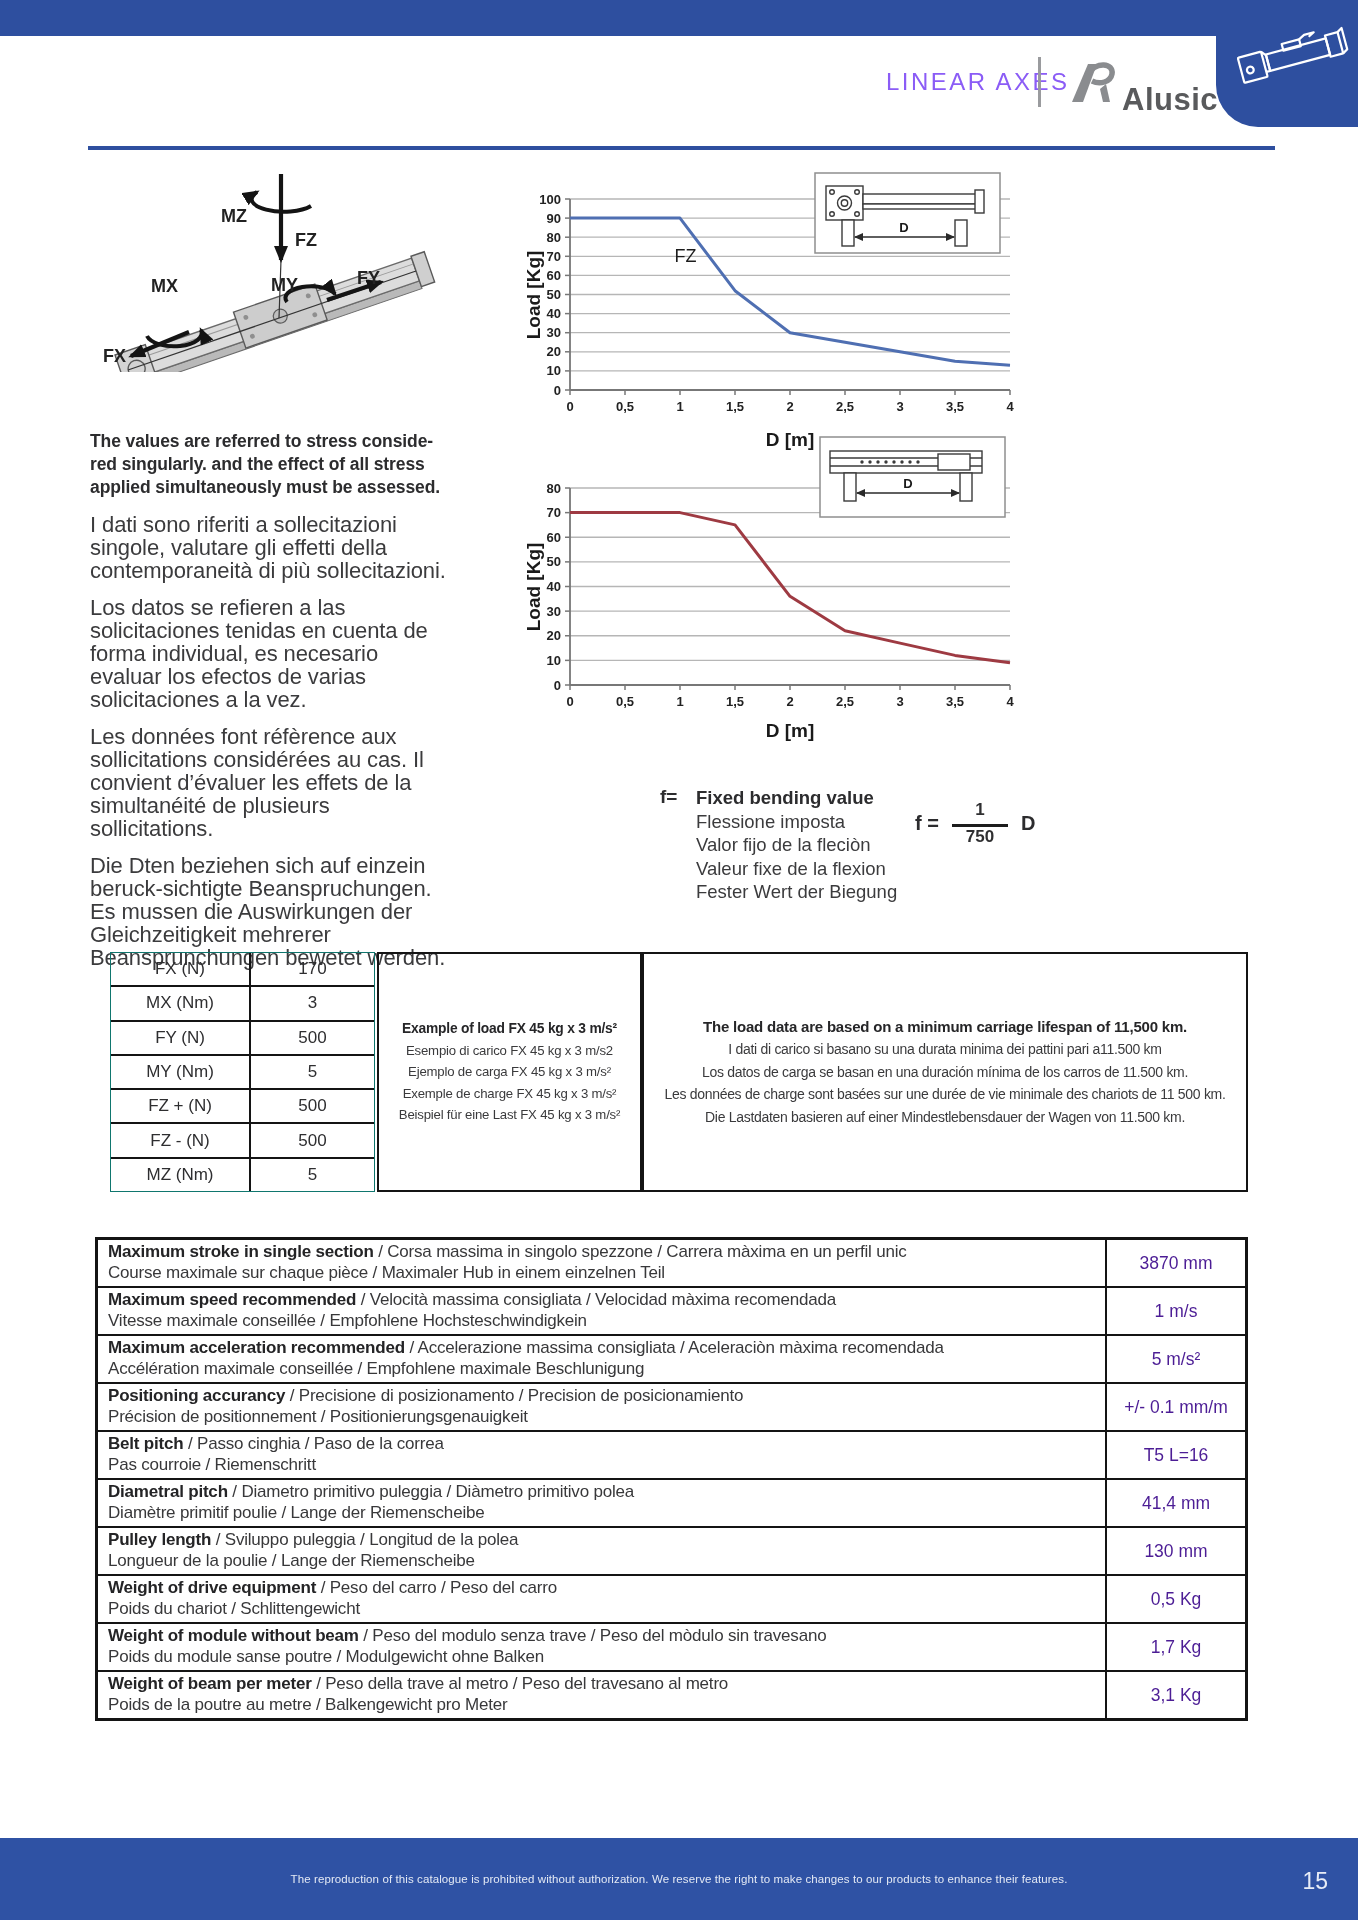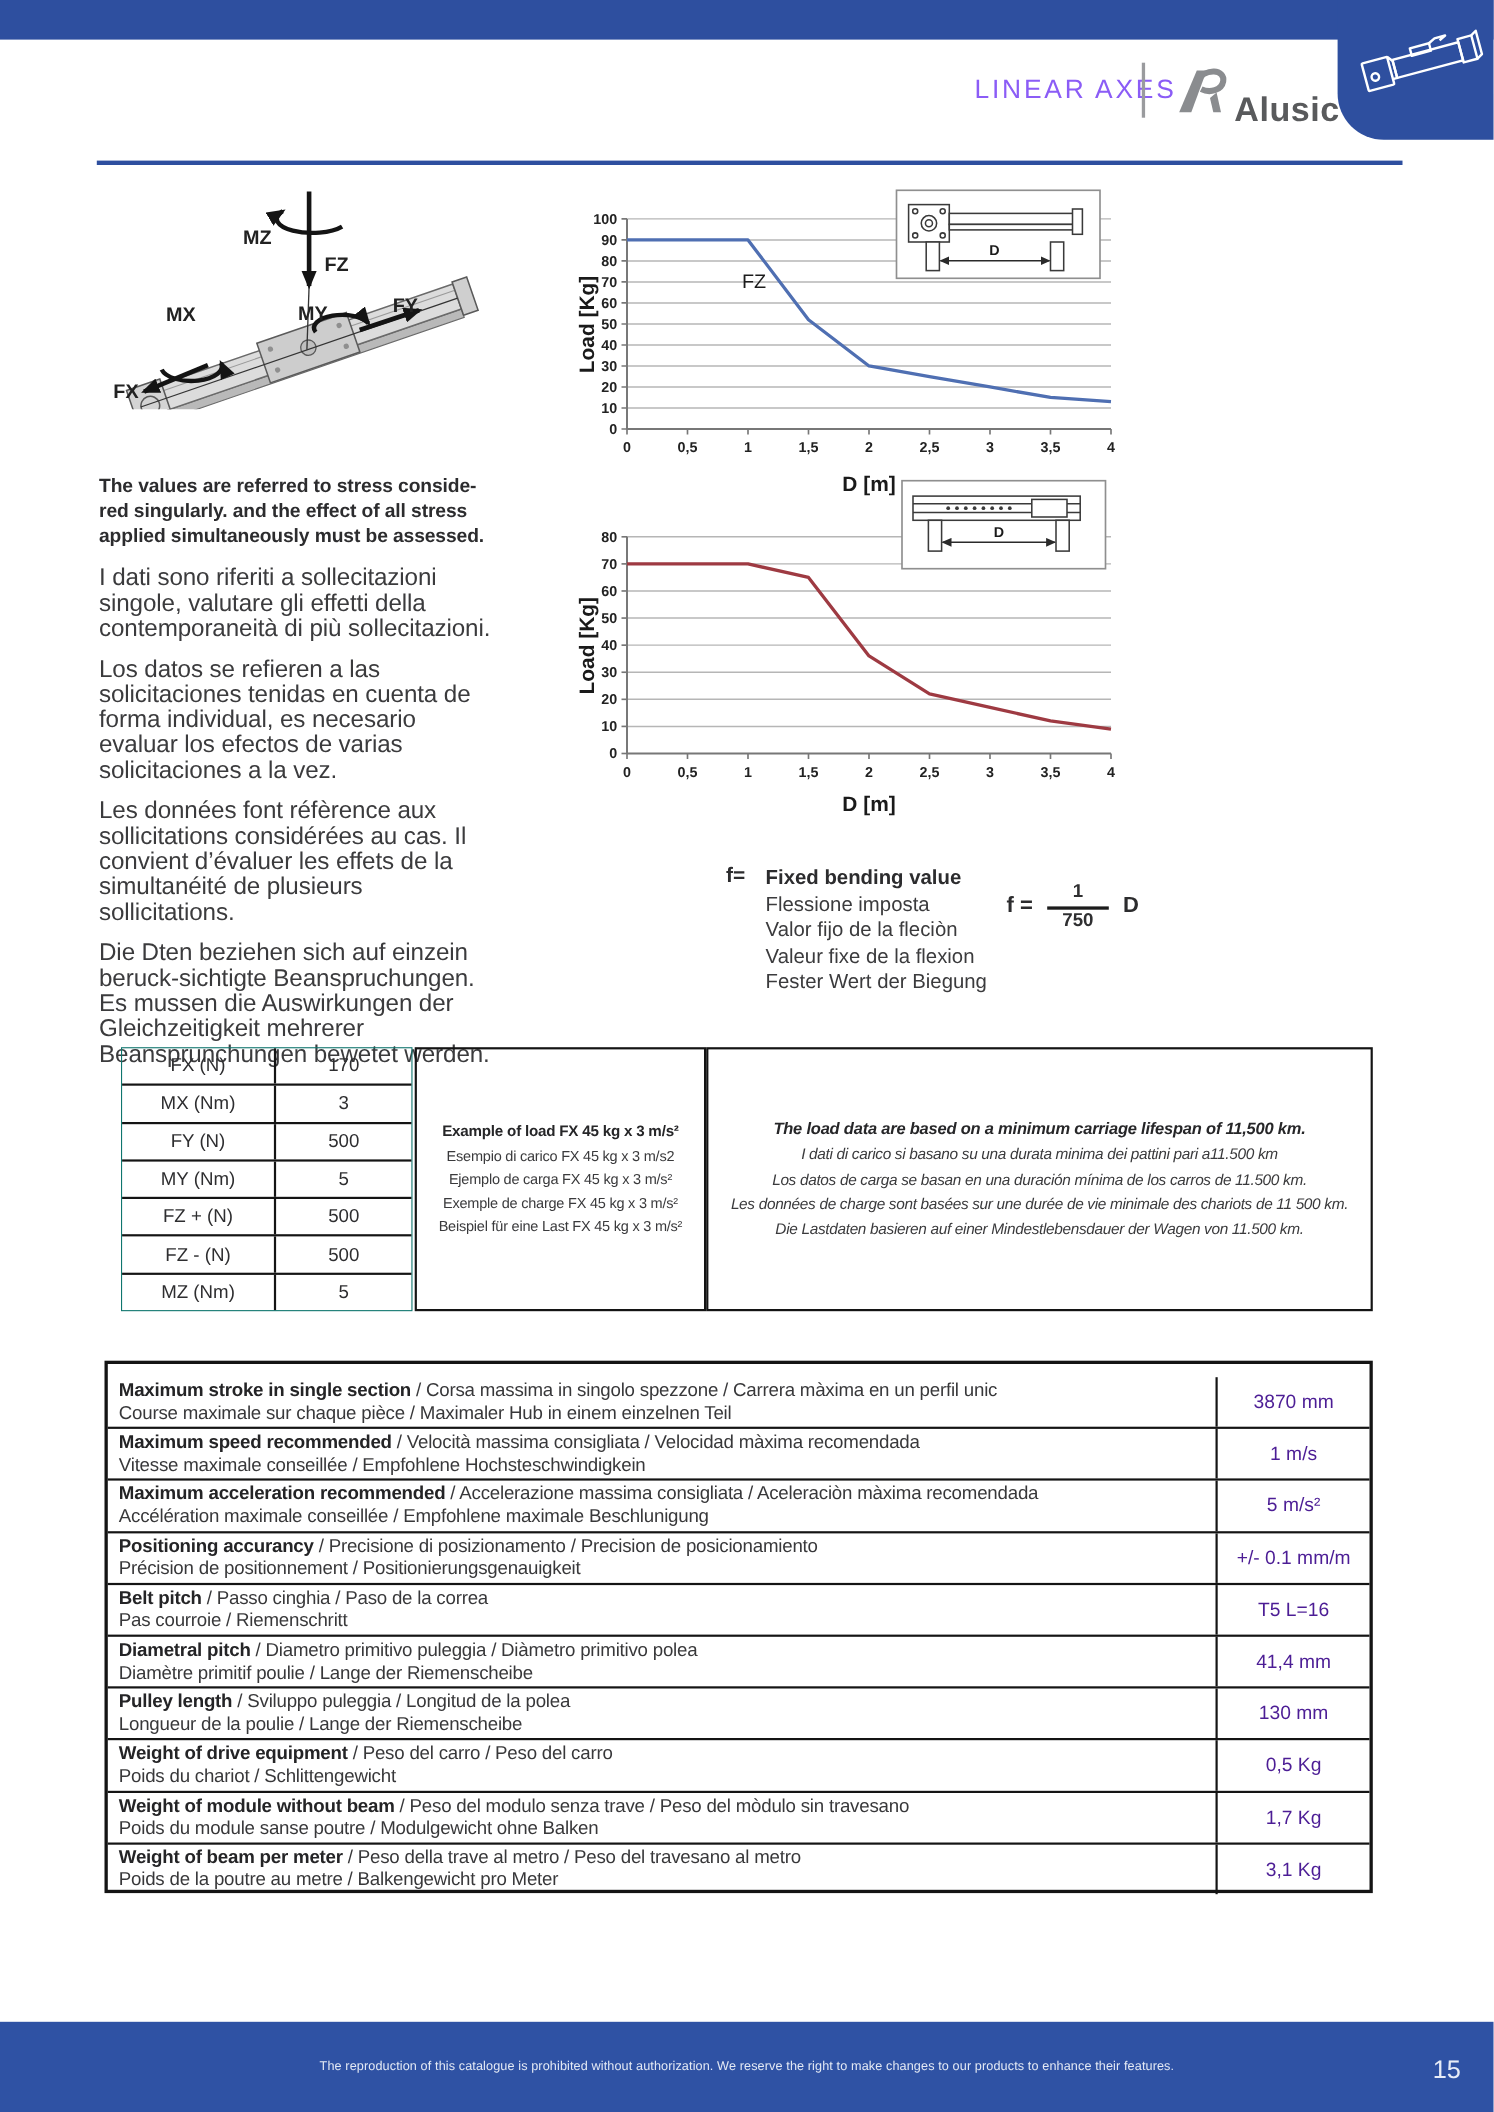--- a/index.html
+++ b/index.html
@@ -32,30 +32,30 @@
   .ftable{left:110px;top:952px;width:265px;height:240px;border:1px solid #0f766e;
           display:flex;flex-direction:column;box-sizing:border-box;}
   .frow{flex:1;display:flex;border-top:2px solid #141414;}
   .frow:first-child{border-top:none;}
   .fcell{width:138px;display:flex;align-items:center;justify-content:center;font-size:17px;color:#2e2e30;}
   .fcell.v{width:auto;flex:1;border-left:2px solid #141414;}
   
   .infobox{top:952px;height:240px;border:2.5px solid #141414;box-sizing:border-box;
            display:flex;flex-direction:column;align-items:center;justify-content:center;text-align:center;}
   .exbox{left:377px;width:265px;}
-  .ldbox{left:642px;width:606px;font-style:italic;}
+  .ldbox{left:642px;width:606px;}
   .exbox div{font-size:13.2px;line-height:21.5px;letter-spacing:-0.2px;color:#3a3a3c;}
   .exbox div.b{font-size:13.8px;font-weight:bold;color:#262628;}
   .ldbox div{font-size:14px;line-height:22.4px;letter-spacing:-0.3px;color:#3a3a3c;}
   .ldbox div.b{font-size:15px;font-weight:bold;letter-spacing:-0.2px;color:#262628;}
   
   .stable{left:95px;top:1237px;width:1153px;height:484px;border:3px solid #141414;
           display:flex;flex-direction:column;box-sizing:border-box;}
   .srow{flex:1;display:flex;border-top:2.5px solid #141414;}
-  .srow:first-child{border-top:none;margin-top:12px;}
+  .srow:first-child{border-top:none;}
   .sdesc{flex:1;padding:2px 10px;display:flex;flex-direction:column;justify-content:center;}
   .sdesc .l1,.sdesc .l2{font-size:17px;line-height:20.6px;color:#38383a;letter-spacing:-0.2px;white-space:nowrap;}
   .sdesc .b{font-weight:bold;color:#242426;}
   .sval{width:138px;border-left:2.5px solid #141414;display:flex;align-items:center;justify-content:center;
         font-size:17.5px;color:#4c1d95;}
   
   .footer{left:0;top:1838px;width:1358px;height:82px;background:#2f52a4;display:flex;align-items:center;justify-content:center;}
   .footer .notice{font-size:11.5px;color:#e3e9f4;letter-spacing:.1px;}
   .pagenum{right:30px;top:1868px;font-size:23px;color:#e7ecf7;}
   

